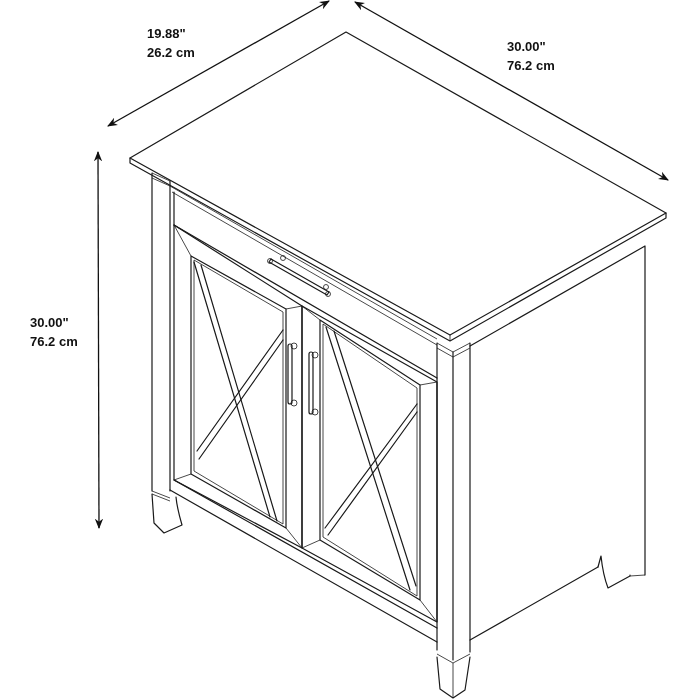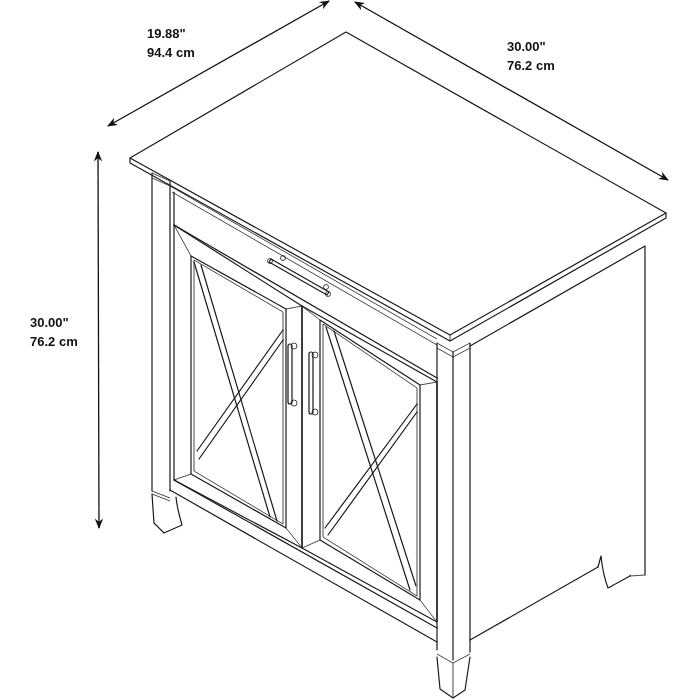--- a/index.html
+++ b/index.html
@@ -127,21 +127,21 @@
   </g>
 
   <g>
     <line class="line" x1="170" y1="490" x2="437" y2="642"></line>
     <line class="line" x1="174" y1="480" x2="437" y2="628"></line>
   </g>
 </svg>
 
 <div class="label" style="left:147px; top:24px;">
   <div>19.88"</div>
-  <div>94.4 cm</div>
+  <div>26.2 cm</div>
 </div>
 
 <div class="label" style="left:507px; top:37px;">
   <div>30.00"</div>
   <div>76.2 cm</div>
 </div>
 
 <div class="label" style="left:30px; top:313px;">
   <div>30.00"</div>
   <div>76.2 cm</div>

